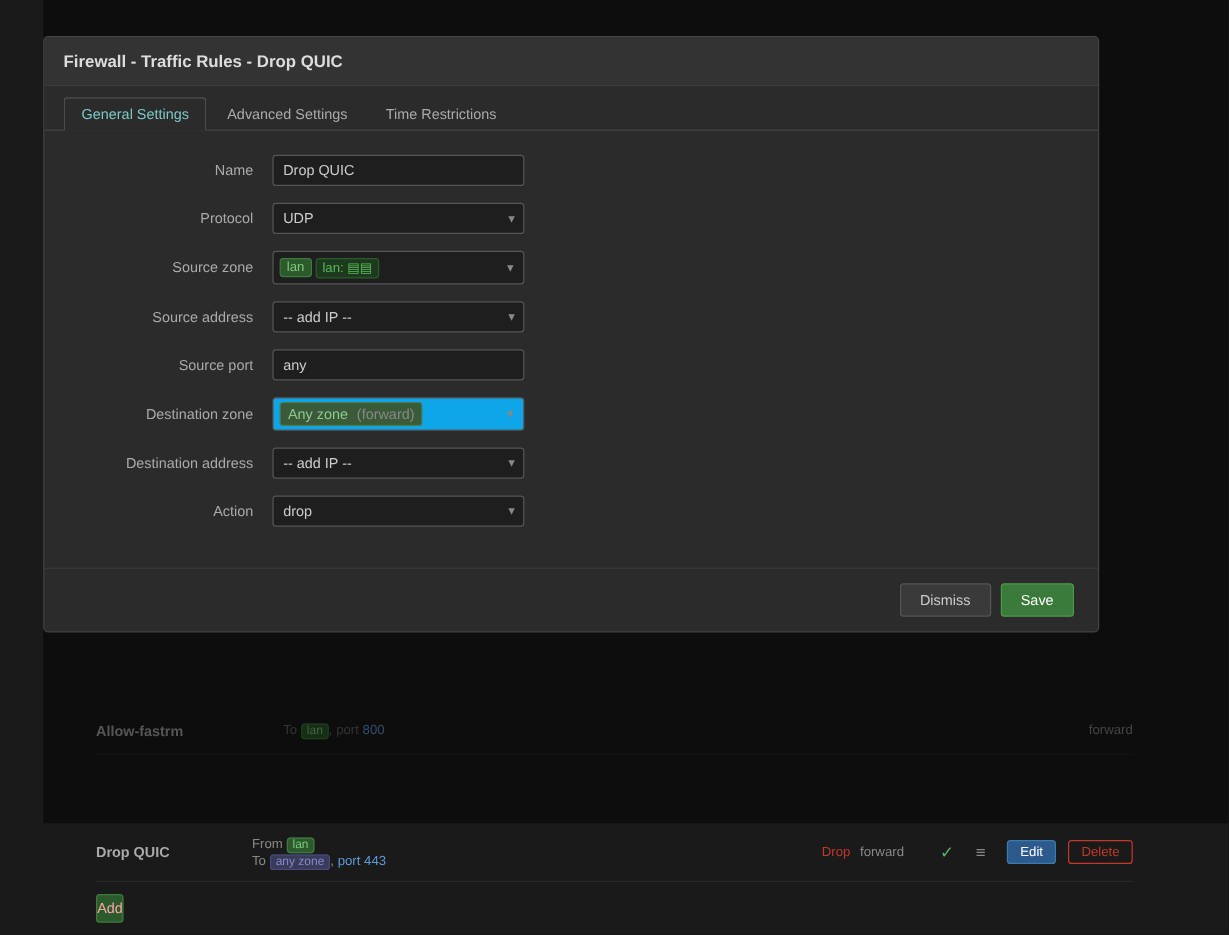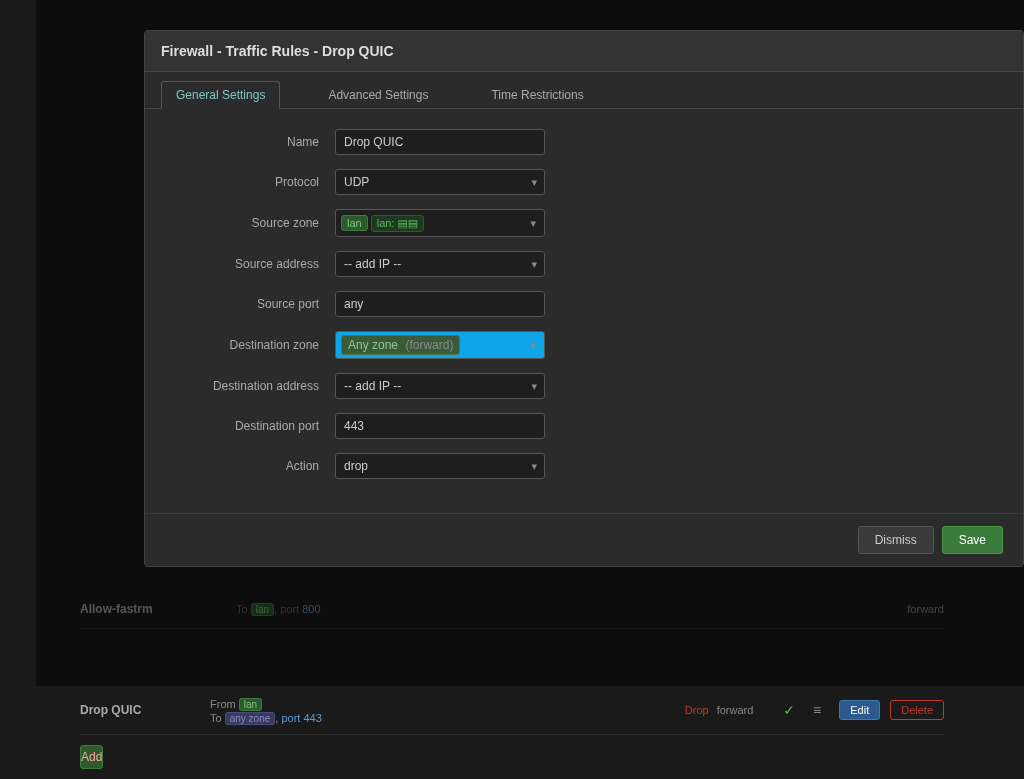--- a/index.html
+++ b/index.html
@@ -32,21 +32,21 @@
       gap: 36px;
     }
 
     
     .modal-overlay {
       position: absolute;
       top: 0; left: 0; right: 0; bottom: 0;
       background: rgba(0,0,0,0.5);
       display: flex;
       align-items: flex-start;
-      justify-content: flex-end;
+      justify-content: flex-start;
       padding-top: 30px;
       margin-left: 36px;
     }
 
     .modal {
       background: #2b2b2b;
       border: 1px solid #444;
       border-radius: 4px;
       width: 880px;
       max-width: 95%;
@@ -62,21 +62,20 @@
       font-weight: bold;
       color: #ddd;
     }
 
     
     .tab-bar {
       display: flex;
       padding: 8px 16px 0;
       background: #2b2b2b;
       border-bottom: 1px solid #444;
-      gap: 31px;
     }
 
     .tab {
       padding: 6px 14px;
       cursor: pointer;
       border: 1px solid transparent;
       border-radius: 3px 3px 0 0;
       font-size: 12px;
       color: #aaa;
       margin-right: 2px;
@@ -408,24 +407,20 @@
 
       <div class="form-row">
         <label class="form-label">Destination address</label>
         <div class="select-wrapper">
           <select>
             <option>-- add IP --</option>
           </select>
         </div>
       </div>
 
-      <div class="form-row">
-        <label class="form-label">Destination port</label>
-        <input type="text" class="form-control" value="443" style="">
-      </div>
 
       <div class="form-row">
         <label class="form-label">Action</label>
         <div class="select-wrapper">
           <select>
             <option>drop</option>
             <option>accept</option>
             <option>reject</option>
           </select>
         </div>

